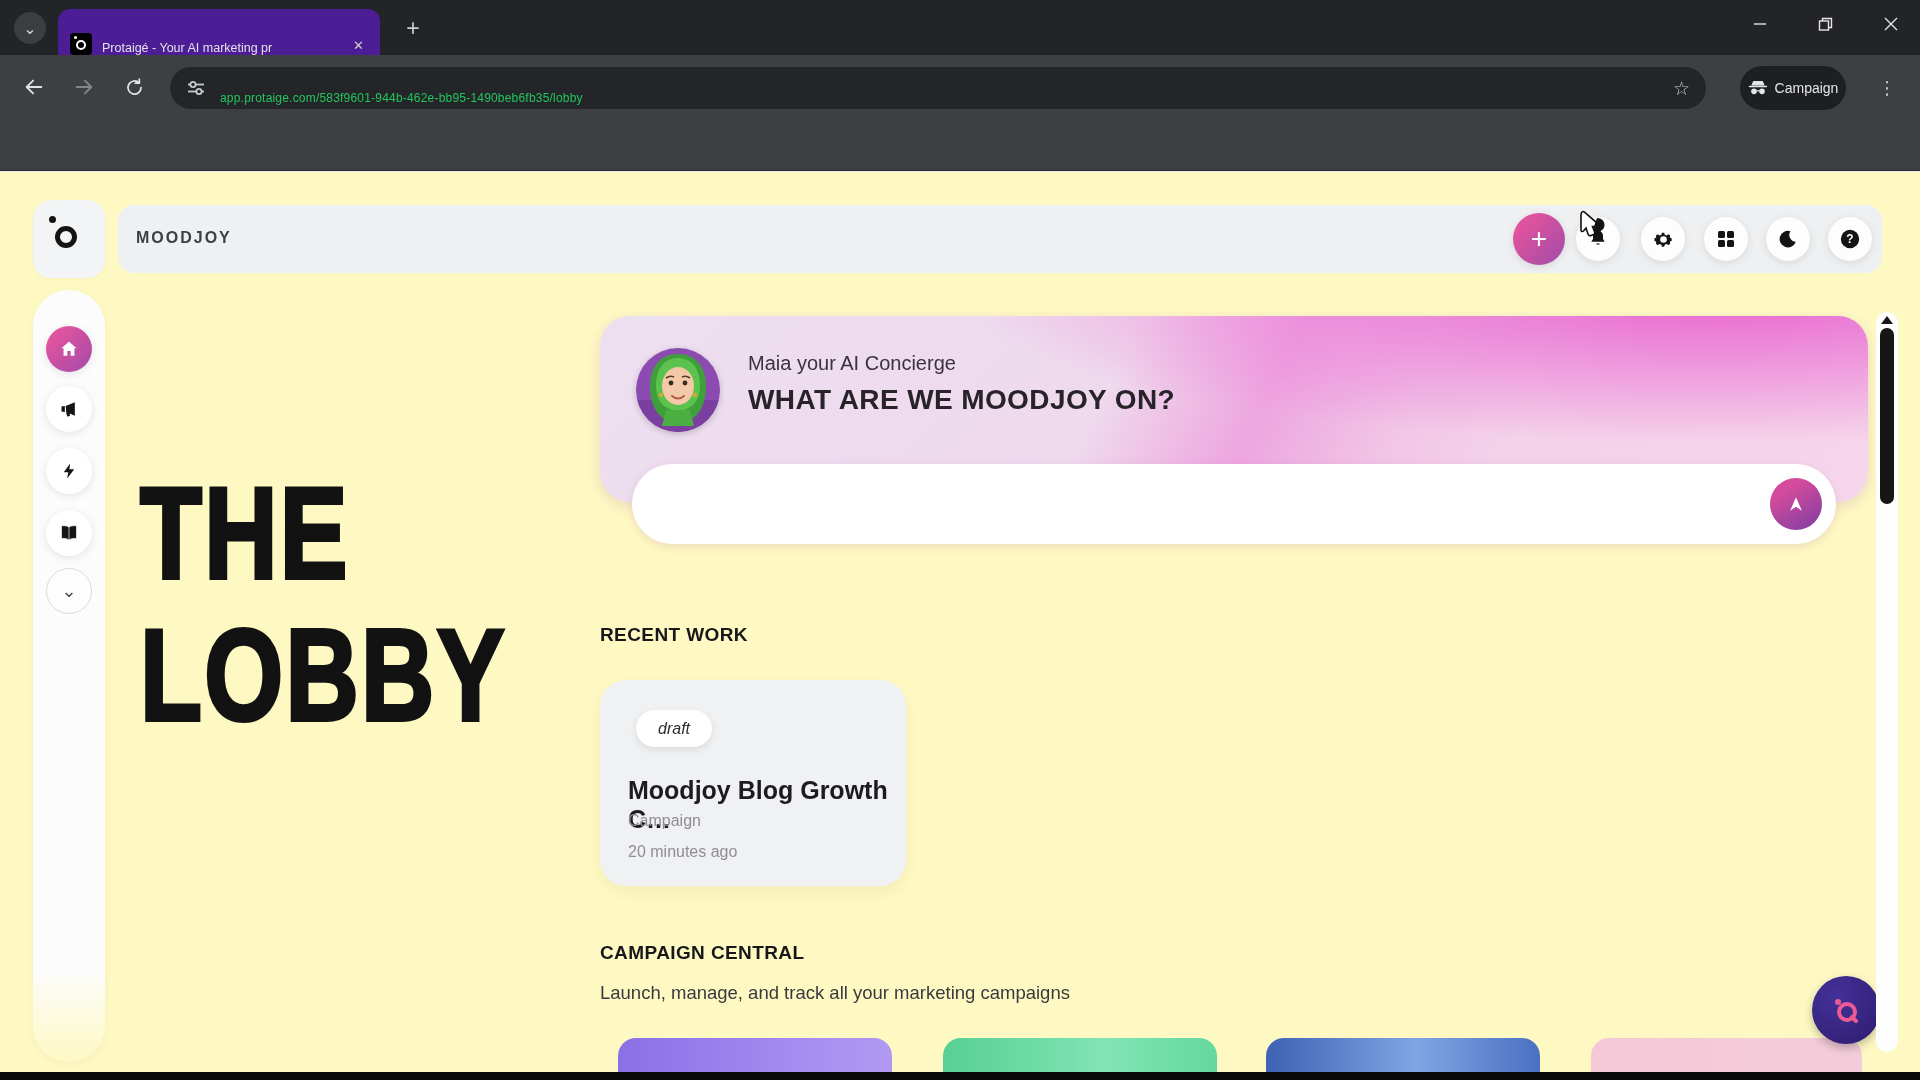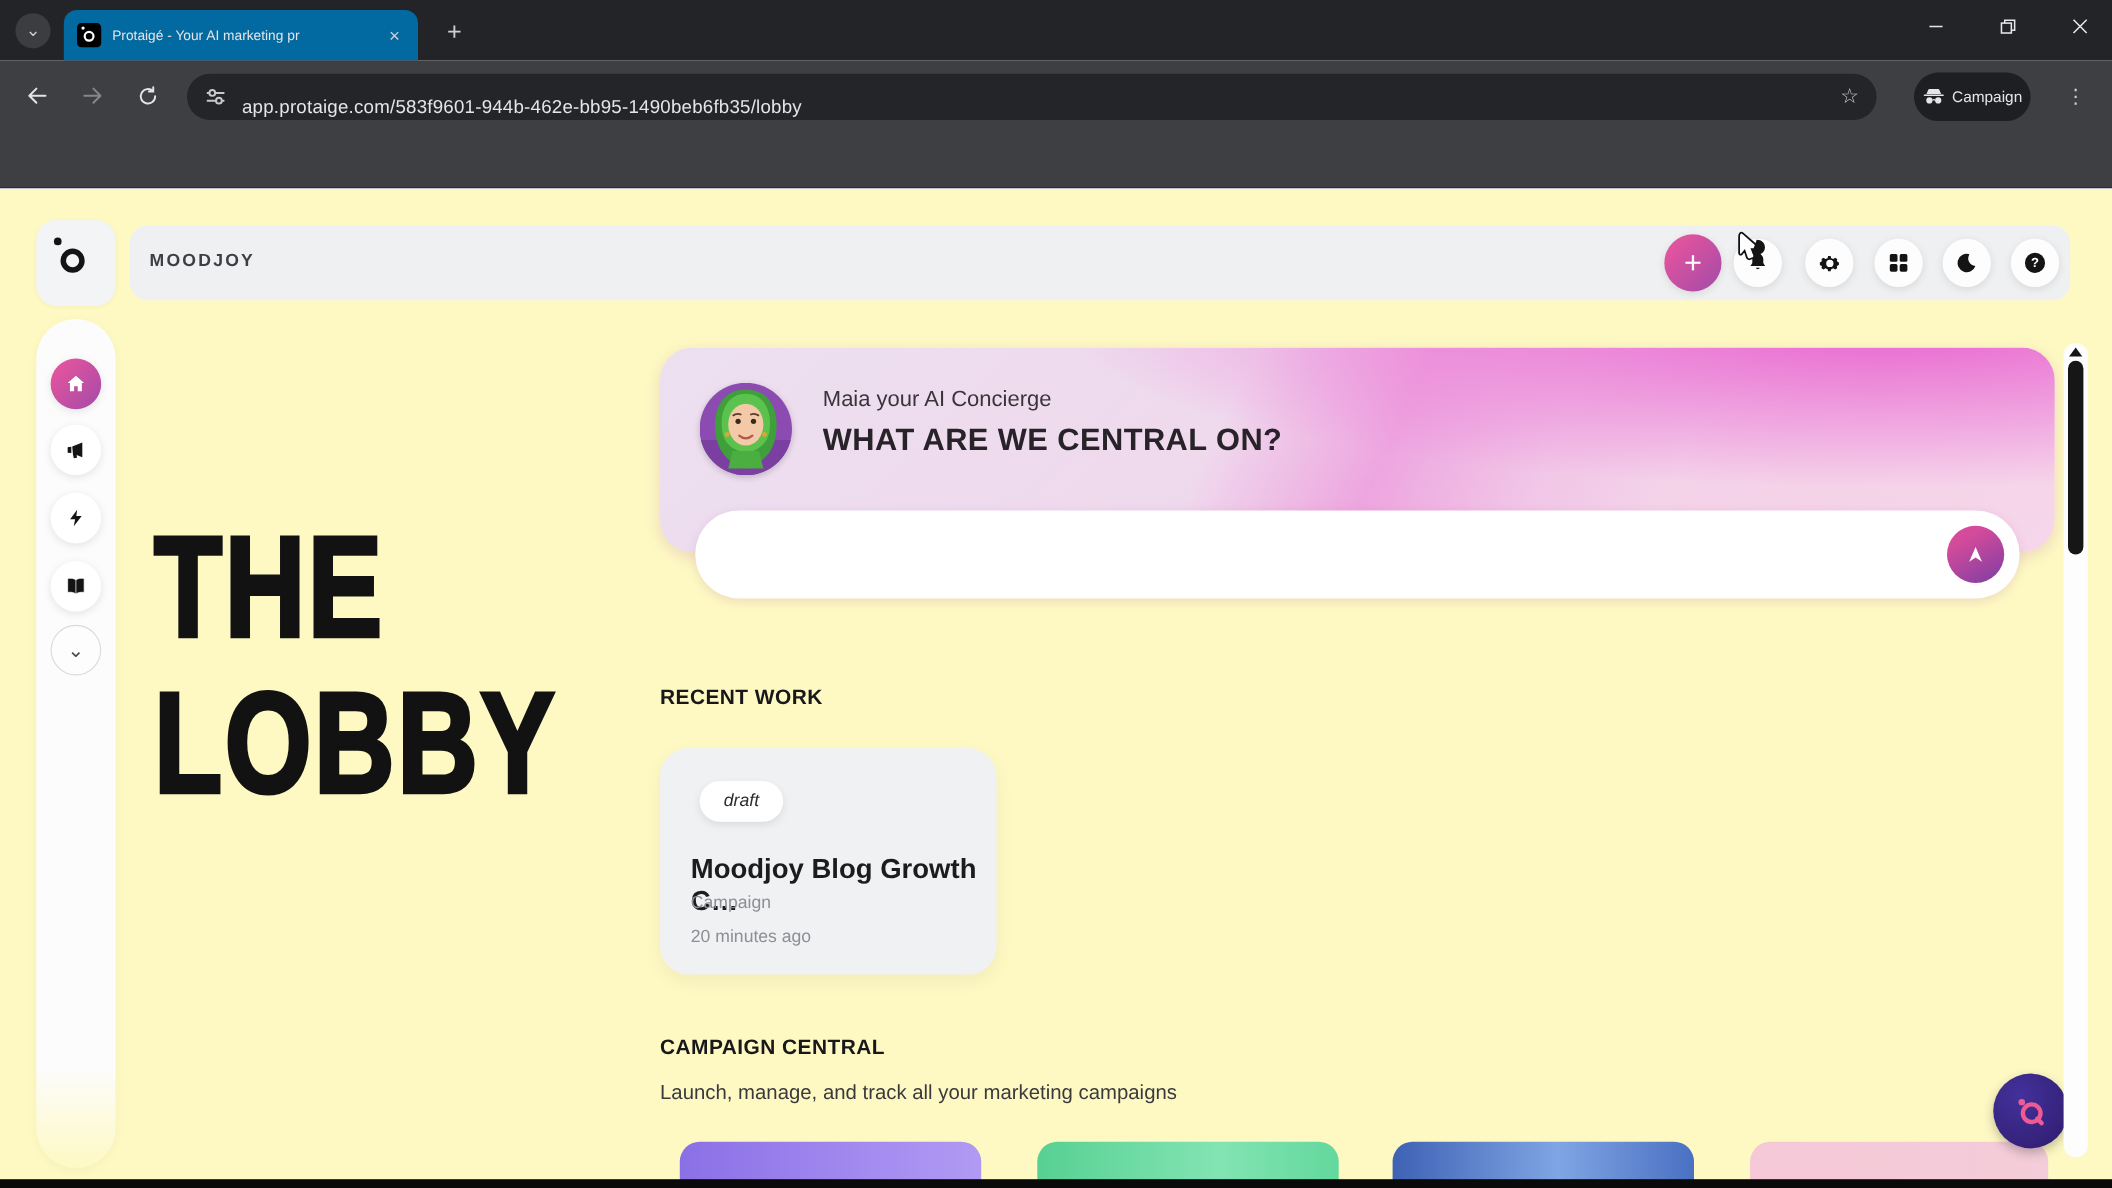--- a/index.html
+++ b/index.html
@@ -5,37 +5,37 @@
   * { margin:0; padding:0; box-sizing:border-box; }
   html,body { background:#000; }
   #screen {
     position:relative; width:1920px; height:1080px; overflow:hidden;
     background:#e8e9eb; font-family:"Liberation Sans", sans-serif;
   }
   
   .tabstrip { position:absolute; left:0; top:0; width:1920px; height:55px; background:#222427; }
   .tab-search { position:absolute; left:14px; top:12px; width:32px; height:32px; border-radius:50%;
     background:#3b3d41; color:#cdced1; font-size:16px; display:flex; align-items:center; justify-content:center; }
-  .tab { position:absolute; left:58px; top:9px; width:322px; height:46px; background:#0369a1;
-    border-radius:12px 12px 0 0; display:flex; align-items:center; padding:0 12px; }
+  .tab { position:absolute; left:58px; top:9px; width:322px; height:46px; background:#4c1d95;
+    border-radius:12px 12px 0 0; display:flex; align-items:flex-end; padding:0 12px; }
   .favicon { width:22px; height:22px; border-radius:4px; background:#000; position:relative; flex:0 0 auto; }
   .favicon .ring { position:absolute; left:6px; top:7px; width:10px; height:10px; border:2.5px solid #fff; border-radius:50%; }
   .favicon .dot { position:absolute; left:4px; top:3px; width:3px; height:3px; background:#fff; border-radius:50%; }
   .tab-title { color:#e3e4e6; font-size:12.5px; margin-left:10px; white-space:nowrap; overflow:hidden; width:232px;
     -webkit-mask-image:linear-gradient(90deg,#000 85%,transparent); mask-image:linear-gradient(90deg,#000 85%,transparent); }
   .tab-close { color:#cfd0d3; font-size:13px; margin-left:auto; padding:2px 4px; }
   .newtab { position:absolute; left:398px; top:13px; color:#cdced1; font-size:23px; font-weight:400; width:30px; height:30px;
     display:flex; align-items:center; justify-content:center; }
   .wctrl { position:absolute; top:0; height:48px; width:58px; display:flex; align-items:center; justify-content:center; color:#e7e7e9; font-size:15px; }
   .toolbar { position:absolute; left:0; top:55px; width:1920px; height:116px; background:#3d3f43; border-bottom:1px solid #2b2c2f; }
   .navbtn { position:absolute; top:15px; width:34px; height:34px; display:flex; align-items:center; justify-content:center; }
   .urlbar { position:absolute; left:170px; top:12px; width:1536px; height:42px; border-radius:21px; background:#232528;
     display:flex; align-items:center; padding:0 16px; }
   .siteinfo { flex:0 0 auto; margin-right:14px; }
-  .url-text { color:#e5e5e5; font-size:17px; letter-spacing:0.2px; flex:1 1 auto;margin-top:20px; }
+  .url-text { color:#22c55e; font-size:12px; letter-spacing:0.2px; flex:1 1 auto;margin-top:20px; }
   .star { color:#c8c9cc; font-size:19px; flex:0 0 auto; }
   .incog { position:absolute; left:1740px; top:11px; width:106px; height:44px; border-radius:22px; background:#1e1f22;
     display:flex; align-items:center; justify-content:center; gap:7px; color:#e4e5e7; font-size:14px; }
   .kebab { position:absolute; left:1872px; top:16px; width:30px; height:34px; display:flex; align-items:center; justify-content:center;
     color:#d0d1d4; font-size:18px; letter-spacing:0; }
   
   .page { position:absolute; left:0; top:172px; width:1920px; height:900px; background:#fef9c3; }
   .logo-tile { position:absolute; left:33px; top:28px; width:72px; height:78px; border-radius:18px; background:#f3f4f6;
     box-shadow:0 1px 4px rgba(0,0,0,0.04); }
   .logo-mark { position:absolute; left:22px; top:26px; width:22px; height:22px; border:5px solid #141414; border-radius:50%; }
@@ -262,21 +262,21 @@
           <path d="M46 29 Q50 27 54 30" stroke="#5a3b28" stroke-width="1.6" fill="none"></path>
           <circle cx="35" cy="35" r="2.4" fill="#3a2a1e"></circle>
           <circle cx="49" cy="35" r="2.4" fill="#3a2a1e"></circle>
           <path d="M36 48 Q42 53 48 48" stroke="#b05a4a" stroke-width="2" fill="none" stroke-linecap="round"></path>
           <circle cx="25" cy="47" r="2.2" fill="#d8a832"></circle>
           <circle cx="59" cy="47" r="2.2" fill="#d8a832"></circle>
           <path d="M30 62 H54 L58 78 H26 Z" fill="#4aae40"></path>
         </svg>
       </div>
       <div class="maia-label">Maia your AI Concierge</div>
-      <div class="maia-headline">WHAT ARE WE CENTRAL ON?</div>
+      <div class="maia-headline">WHAT ARE WE MOODJOY ON?</div>
       <div class="prompt">
         <div class="send-btn">
           <svg width="20" height="20" viewBox="0 0 24 24">
               <path d="M12 4 L19 20 L12 15.4 L5 20 Z" fill="#fff"></path>
             </svg>
         </div>
       </div>
     </div>
 
     <div class="sec-heading" style="left:600px; top:452px;">RECENT WORK</div>

